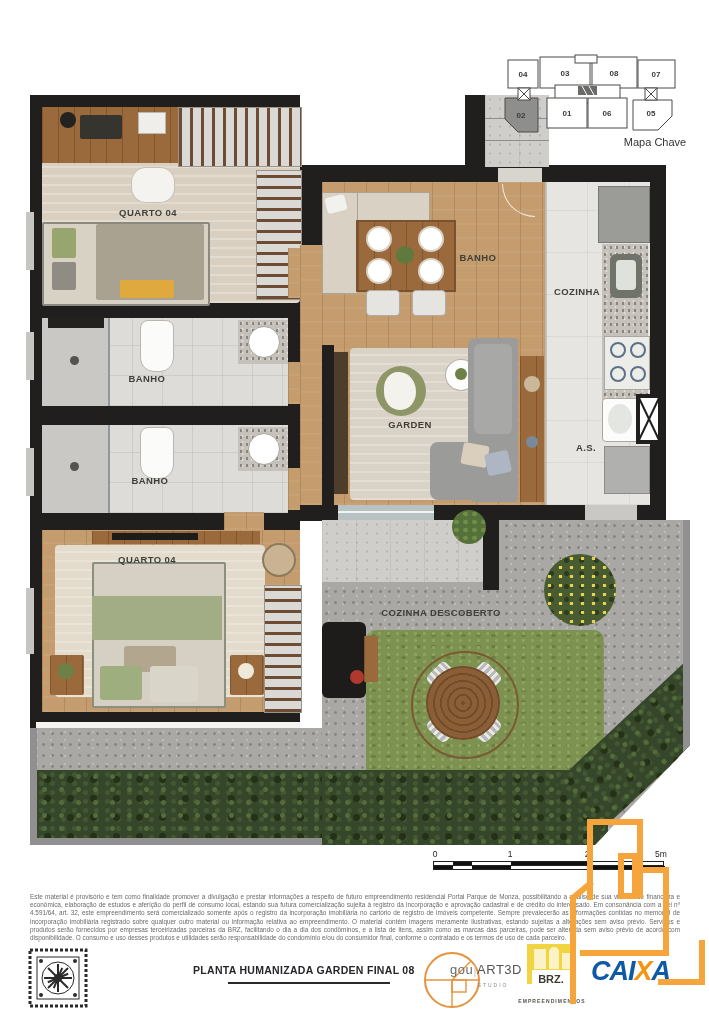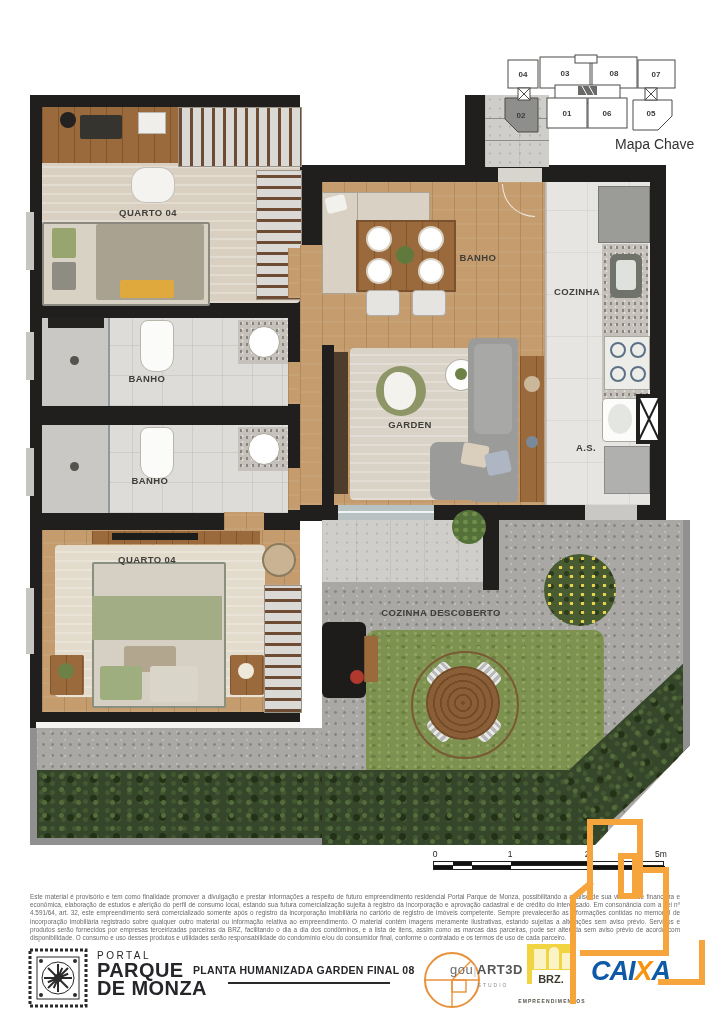--- a/index.html
+++ b/index.html
@@ -105,21 +105,21 @@
       </g>
       <text class="mapa-num" x="40" y="23">04</text>
       <text class="mapa-num" x="82" y="22">03</text>
       <text class="mapa-num" x="131" y="22">08</text>
       <text class="mapa-num" x="173" y="23">07</text>
       <text class="mapa-num" x="38" y="64" fill="#26262a">02</text>
       <text class="mapa-num" x="84" y="62">01</text>
       <text class="mapa-num" x="124" y="62">06</text>
       <text class="mapa-num" x="168" y="62">05</text>
     </svg>
-    <div class="abs" style="left:132px;top:82px;width:80px;text-align:left;font-size:14px;color:#333">Mapa Chave</div>
+    <div class="abs" style="left:132px;top:82px;width:80px;text-align:center;font-size:11px;color:#333">Mapa Chave</div>
   </div>
 
   <div class="abs" id="plan" style="left:0;top:0;width:709px;height:860px">
 
     <div class="abs wall" style="left:30px;top:95px;width:270px;height:635px"></div>
 
     <div class="abs wall" style="left:300px;top:165px;width:366px;height:17px"></div>
 
     <div class="abs wall" style="left:300px;top:165px;width:22px;height:92px"></div>
 
@@ -335,36 +335,31 @@
           <line x1="40" y1="20" x2="20" y2="40"></line>
         <line x1="30" y1="19" x2="30" y2="41" transform="rotate(22.5 30 30)"></line>
         <line x1="30" y1="19" x2="30" y2="41" transform="rotate(67.5 30 30)"></line>
       </g>
       <circle cx="30" cy="30" r="4" fill="#2a2a2a"></circle>
       <circle cx="13" cy="13" r="2" fill="#2a2a2a"></circle>
         <circle cx="47" cy="13" r="2" fill="#2a2a2a"></circle>
       <circle cx="13" cy="47" r="2" fill="#2a2a2a"></circle>
         <circle cx="47" cy="47" r="2" fill="#2a2a2a"></circle>
     </svg>
-    <div class="abs" style="left:97px;top:10px">
-      <div class="brand-small">PORTAL</div>
-      <div class="brand-big">PARQUE</div>
-      <div class="brand-big">DE MONZA</div>
-    </div>
 
     <div class="abs plan-title" style="left:193px;top:24px">PLANTA HUMANIZADA GARDEN FINAL 08</div>
     <div class="abs" style="left:228px;top:42px;width:162px;height:2px;background:#2a2a2a"></div>
 
     <svg class="abs" style="left:420px;top:4px" width="64" height="70" viewBox="0 0 64 70">
       <circle cx="32" cy="36" r="27" fill="none" stroke="#e8923c" stroke-width="2"></circle>
       <path d="M5,36 H59 M32,36 V63 M32,36 L51,17" fill="none" stroke="#e8923c" stroke-width="1.4"></path>
       <rect x="32" y="36" width="14" height="12" fill="none" stroke="#e8923c" stroke-width="1.4"></rect>
     </svg>
     <div class="abs studio-txt" style="left:450px;top:22px">
-      <span>gou</span><span style="color:#c9c9c9">|</span><span style="font-weight:700;color:#555">ART3D</span>
+      <span>gou</span><span style="color:#c9c9c9">|</span><span style="font-weight:400;color:#555">ART3D</span>
     </div>
     <div class="abs studio-sub" style="left:470px;top:42px;width:46px;text-align:center">STUDIO</div>
 
     <div class="abs brz-box" style="left:527px;top:4px;width:48px;height:40px">
       <div class="abs" style="left:7px;top:5px;width:12px;height:20px;background:rgba(255,255,255,.7)"></div>
       <div class="abs" style="left:22px;top:3px;width:10px;height:22px;background:rgba(255,255,255,.7);border-radius:5px 5px 0 0"></div>
       <div class="abs" style="left:35px;top:9px;width:8px;height:16px;background:rgba(255,255,255,.7)"></div>
       <div class="abs" style="left:5px;top:26px;width:38px;height:17px;background:#fff;display:flex;align-items:center;justify-content:center;
            font-size:11px;font-weight:800;color:#3c3b2e">BRZ.</div>
     </div>

